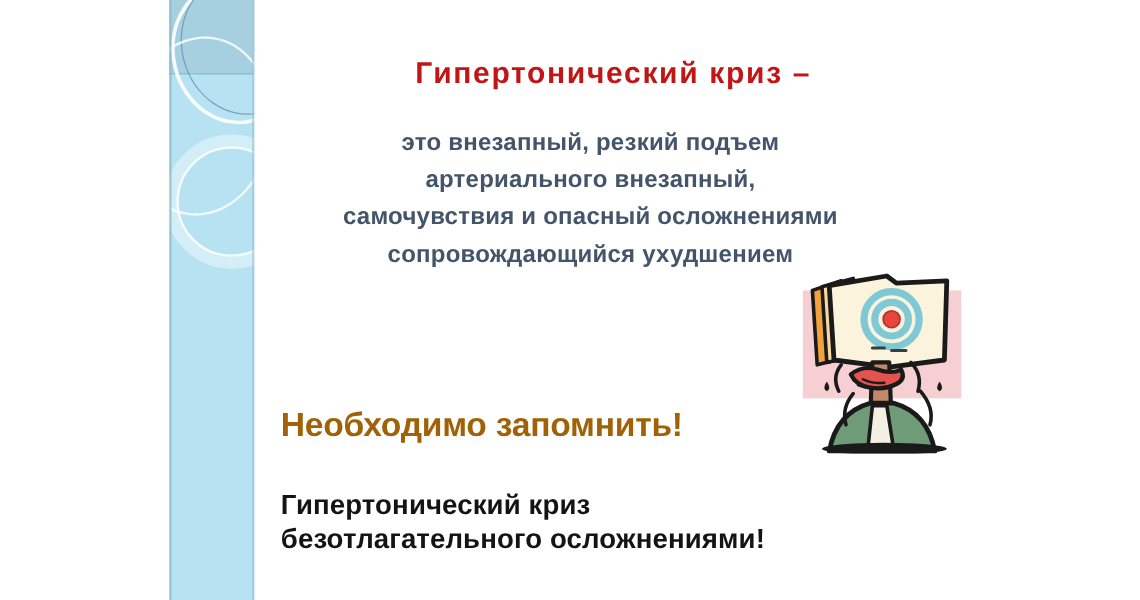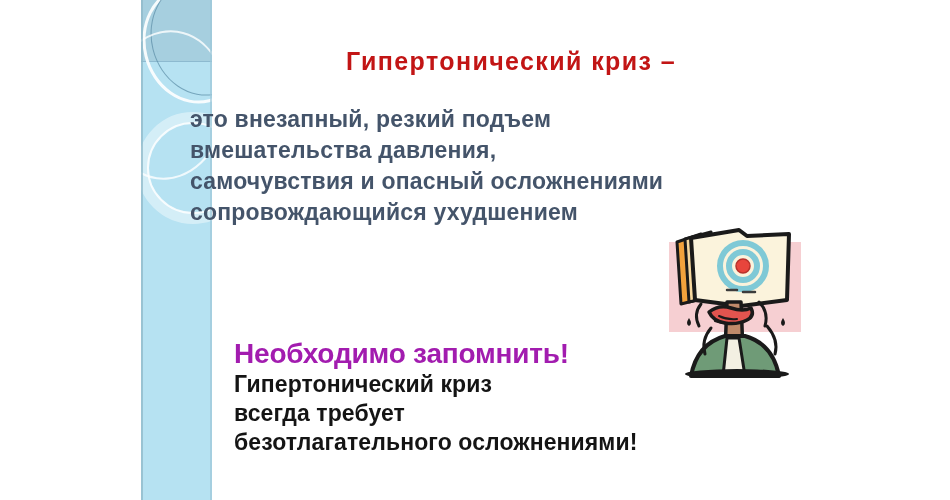--- a/index.html
+++ b/index.html
@@ -126,49 +126,50 @@
     color: #c21515;
     letter-spacing: 1.4px;
     white-space: nowrap;
   }
 
   #definition {
     position: absolute;
     left: 190px;
     top: 104px;
     width: 604px;
-    text-align: left;
-    font-size: 23px;
+    text-align: center;
+    font-size: 20px;
     font-weight: bold;
     color: #44546a;
     line-height: 31px;
     letter-spacing: .2px;
   }
   #definition .line { display: block; }
 
   #remember-block {
     position: absolute;
     left: 234px;
     top: 337px;
     width: 520px;
   }
   #remember-heading {
     font-size: 28px;
     font-weight: bold;
-    color: #a21caf;
+    color: #a16207;
     line-height: 33px;
     letter-spacing: -.2px;
     white-space: nowrap;
   }
   #remember-body {
     font-size: 23px;
     font-weight: bold;
     color: #141414;
     line-height: 29px;
     letter-spacing: .1px;
+    margin-top: 36px;
   }
   #remember-body .line { display: block; white-space: nowrap; }
 
   
   #clipart {
     position: absolute;
     left: 655px;
     top: 226px;
     width: 180px;
     height: 152px;
@@ -189,30 +190,29 @@
     <div id="ring-big"></div>
     <div id="ring-big-inner"></div>
     <div class="edge-left"></div>
     <div class="edge-right"></div>
   </div>
 
   <div id="title">Гипертонический криз –</div>
 
   <div id="definition">
     <span class="line">это внезапный, резкий подъем</span>
-    <span class="line">вмешательства давления,</span>
+    <span class="line">артериального внезапный,</span>
     <span class="line">самочувствия и опасный осложнениями</span>
     <span class="line">сопровождающийся ухудшением</span>
   </div>
 
   <div id="remember-block">
     <div id="remember-heading">Необходимо запомнить!</div>
     <div id="remember-body">
       <span class="line">Гипертонический криз</span>
-      <span class="line">всегда требует</span>
       <span class="line">безотлагательного осложнениями!</span>
     </div>
   </div>
 
   <div id="clipart">
     <svg width="180" height="152" viewBox="0 0 180 152" xmlns="http://www.w3.org/2000/svg">
 
       <rect x="14" y="16" width="132" height="90" fill="#f6cfd2"></rect>
 
       <path d="M22 16 L46 8 L50 72 L26 78 Z" fill="#f2a23c" stroke="#1a1a1a" stroke-width="3" stroke-linejoin="round"></path>

